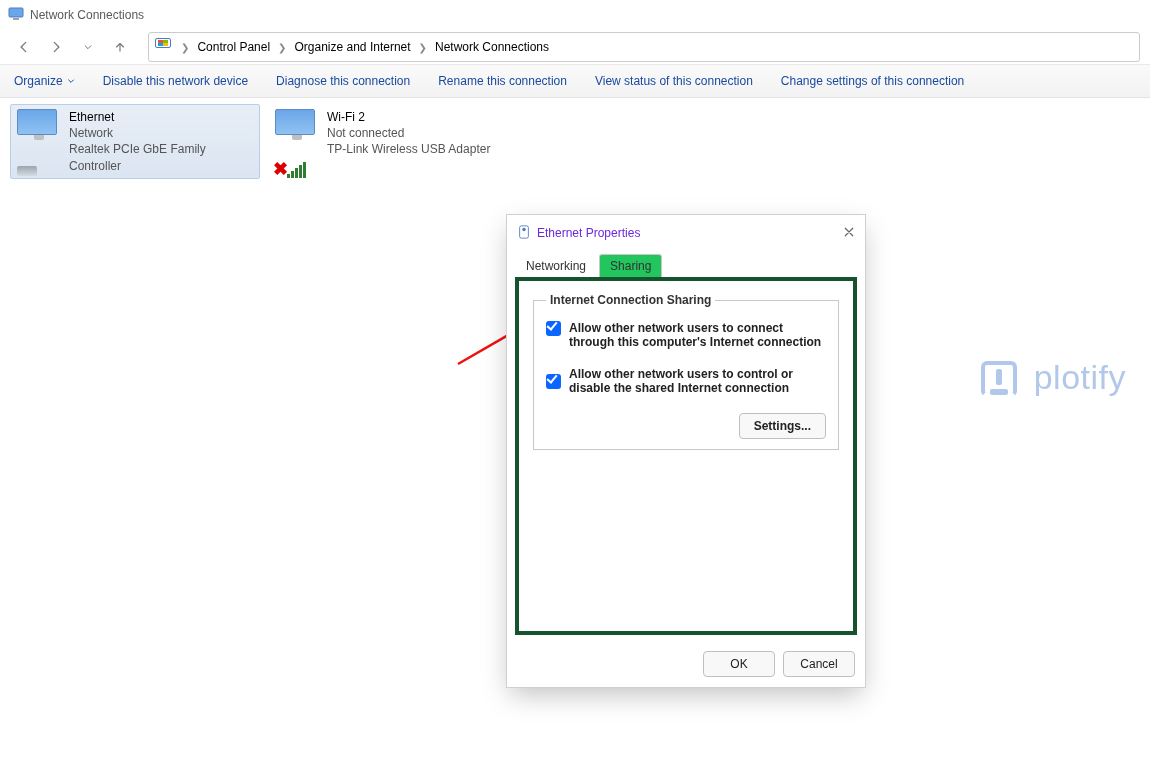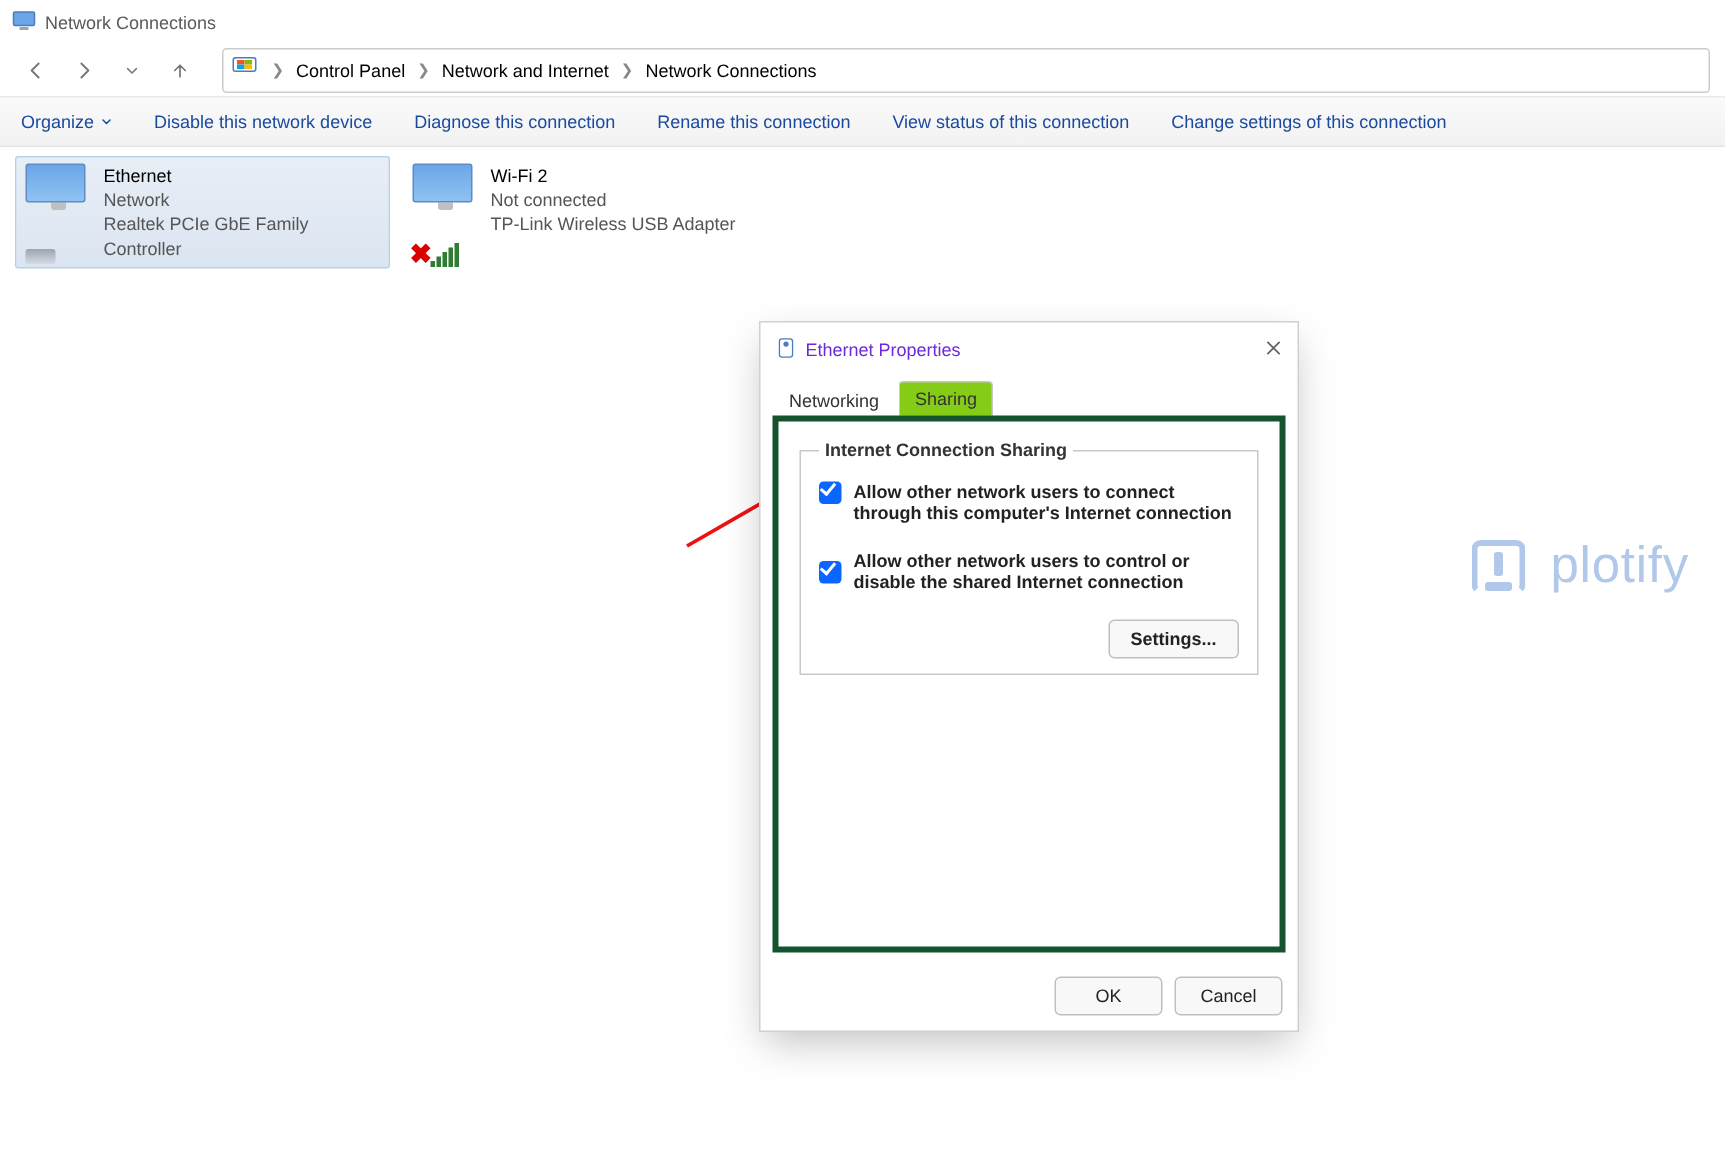--- a/index.html
+++ b/index.html
@@ -141,35 +141,35 @@
     display:flex;flex-direction:column;
   }
   .dlg-title {
     display:flex;align-items:center;
     height:36px;padding:0 10px;gap:6px;
     color:#6d28d9;
   }
   .dlg-title .close{ margin-left:auto;color:#666;}
   .dlg-title .close svg{width:12px;height:12px;}
   .tabs {
-    display:flex;align-items:center;
+    display:flex;align-items:flex-start;
     padding: 2px 8px 0;
     gap:2px;
   }
   .tab {
     padding:4px 10px 4px;
     font-size:12px;
     color:#333;
     border:1px solid transparent;
     border-bottom:none;
     position:relative;top:1px;
     background:transparent;
   }
   .tab.active {
-    background:#84cc16;
+    background:#22c55e;
     border:1px solid #c8c8c8;border-bottom:1px solid #fff;
     border-radius:3px 3px 0 0;
   }
   .tab-body {
     border:4px solid #14532d;
     margin:0 8px 8px;
     flex:1;
     padding:12px 14px;
     position:relative;
     font-weight:bold;
@@ -213,21 +213,21 @@
 
   
   .arrow{
     position:absolute;left:454px;top:318px;
     pointer-events:none;
   }
 
   
   .watermark{
     position:absolute;right:24px;top:358px;
-    display:flex;align-items:center;gap:17px;
+    display:flex;align-items:flex-end;gap:17px;
     color:#a9c3e8;font-size:34px;letter-spacing:.5px;
     font-weight:500;
     opacity:.9;
   }
   .watermark .logo{
     width:36px;height:36px;border:4px solid #a9c3e8;border-bottom-color:transparent;
     border-radius:6px;position:relative;
   }
   .watermark .logo::before{
     content:"";position:absolute;left:50%;top:4px;transform:translateX(-50%);
@@ -293,21 +293,21 @@
         <span class="flag">
           <span></span>
           <span></span>
           <span></span>
           <span></span>
         </span>
     </span>
     <span class="breadcrumb-sep">❯</span>
     <span class="breadcrumb-item">Control Panel</span>
     <span class="breadcrumb-sep">❯</span>
-    <span class="breadcrumb-item">Network and Internet</span>
+    <span class="breadcrumb-item">Organize and Internet</span>
     <span class="breadcrumb-sep">❯</span>
     <span class="breadcrumb-item">Network Connections</span>
   </div>
 </div>
 
 <div class="toolbar">
   <div class="toolbar-item">
     <span>Organize</span>
     <span class="drop"><svg viewBox="0 0 24 24">
           <path d="M5 9l7 7 7-7" stroke="#1a4aa0" stroke-width="3" fill="none" stroke-linecap="round"></path>

